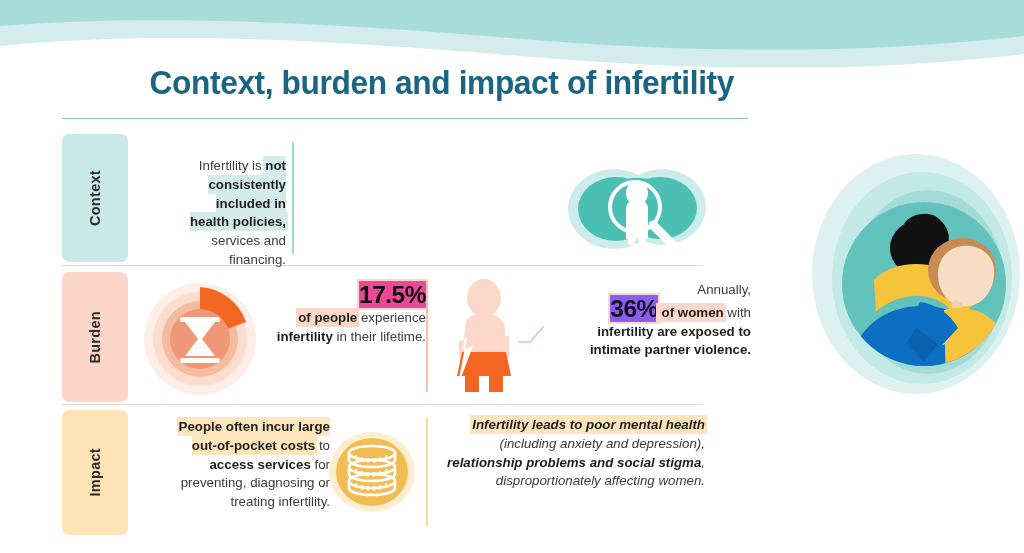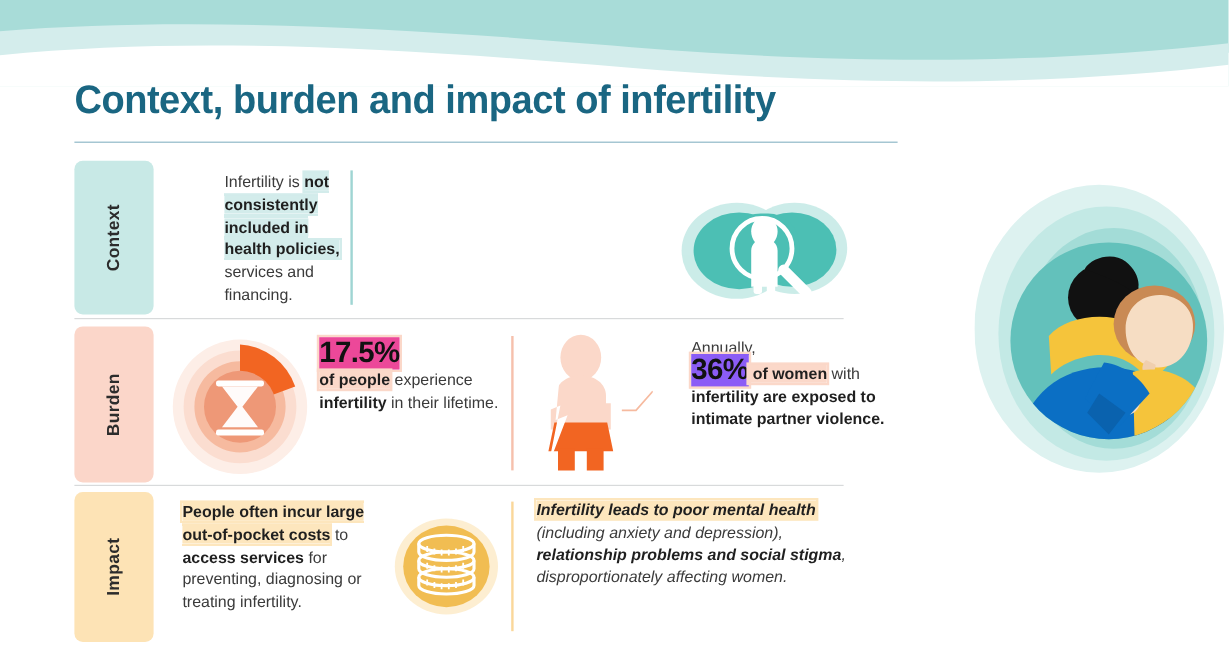--- a/index.html
+++ b/index.html
@@ -11,20 +11,21 @@
     overflow: hidden;
     background: #ffffff;
     font-family: "Liberation Sans", sans-serif;
   }
 
   #slide {
     position: relative;
     width: 1024px;
     height: 553px;
     background: #ffffff;
+    text-align: right;
   }
 
   
   .wave-band {
     position: absolute;
     top: 0; left: 0;
     width: 1024px;
     height: 72px;
     overflow: hidden;
     pointer-events: none;
@@ -119,21 +120,21 @@
   .vsep {
     position: absolute;
     width: 1.6px;
     top: 8px;
   }
   .vsep-teal   { background: #9fd5d3; }
   .vsep-pink   { background: #f6c0ac; }
   .vsep-yellow { background: #fad79a; }
 
   
-  .ctx-text-1 { left: 84px;  top: 9px;  width: 140px; padding-left: 41px; }
+  .ctx-text-1 { left: 84px;  top: 23px;  width: 140px; padding-left: 41px; }
   .ctx-sep    { left: 230px; height: 112px; }
   .ctx-text-2 { left: 255px; top: 6px;  width: 205px; }
 
   
   .blob-magnify {
     position: absolute;
     left: 500px;
     top: 31px;
     width: 150px;
     height: 88px;

